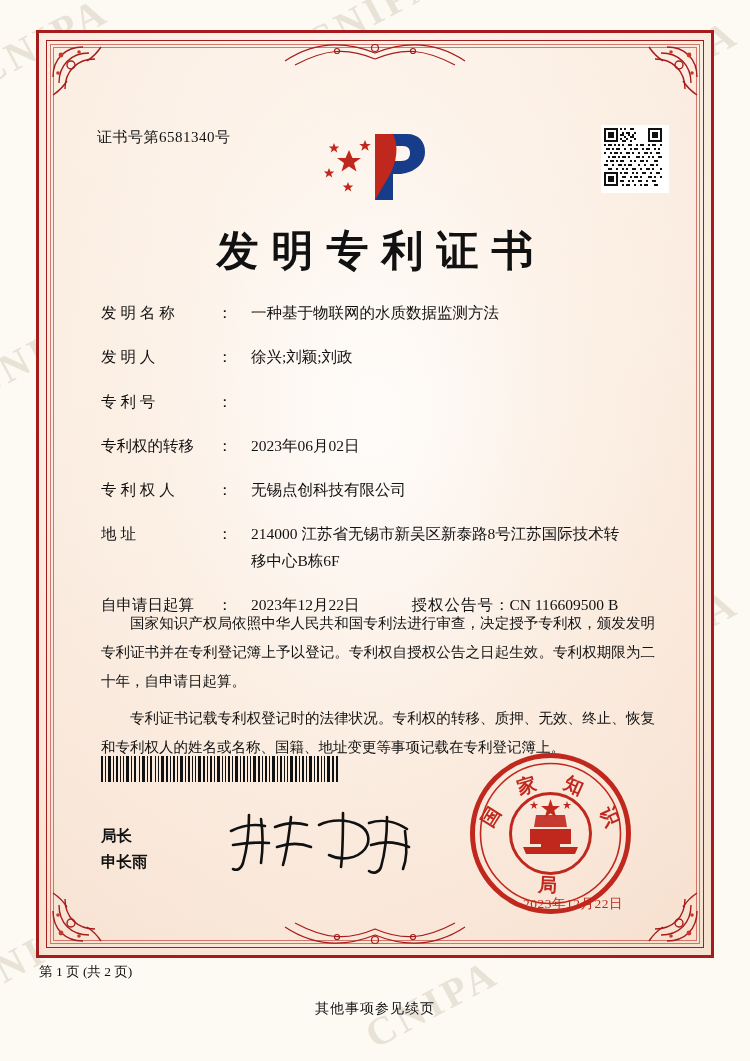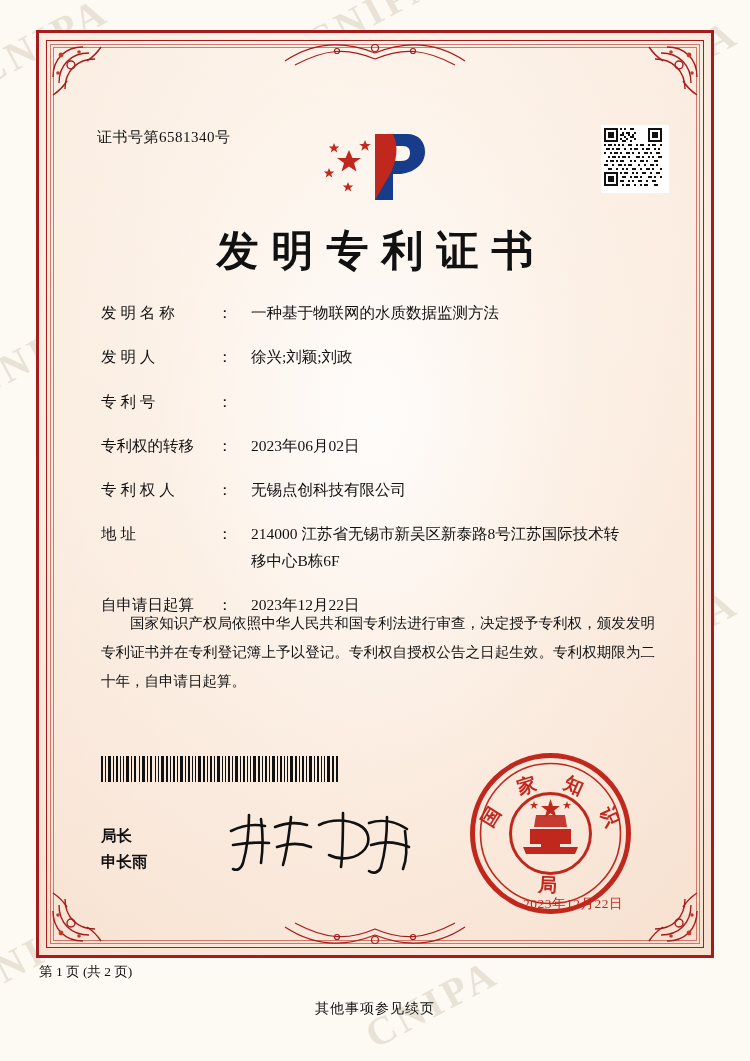--- a/index.html
+++ b/index.html
@@ -546,26 +546,30 @@
             <span>214000 江苏省无锡市新吴区新泰路8号江苏国际技术转</span>
             <span class="line2">移中心B栋6F</span>
           </div>
         </div>
 
         <div class="field-row row-inline">
           <div class="field-label">自申请日起算</div>
           <div class="field-colon">：</div>
           <div class="field-value">
             <span>2023年12月22日</span>
+            <span class="second-label">
+              <span class="lbl">授权公告号</span><span>：</span><span>CN 116609500 B</span>
+            </span>
           </div>
         </div>
       </div>
 
       <div class="paragraphs">
         <p>国家知识产权局依照中华人民共和国专利法进行审查，决定授予专利权，颁发发明专利证书并在专利登记簿上予以登记。专利权自授权公告之日起生效。专利权期限为二十年，自申请日起算。</p>
+        <p>专利证书记载专利权登记时的法律状况。专利权的转移、质押、无效、终止、恢复和专利权人的姓名或名称、国籍、地址变更等事项记载在专利登记簿上。</p>
       </div>
 
       <svg class="barcode" viewBox="0 0 238 26" preserveAspectRatio="none">
         <g fill="#111">
           <rect x="0" y="0" width="2" height="26"></rect>
             <rect x="4" y="0" width="1" height="26"></rect>
           <rect x="7" y="0" width="3" height="26"></rect>
             <rect x="12" y="0" width="1" height="26"></rect>
           <rect x="15" y="0" width="2" height="26"></rect>
             <rect x="19" y="0" width="1" height="26"></rect>

